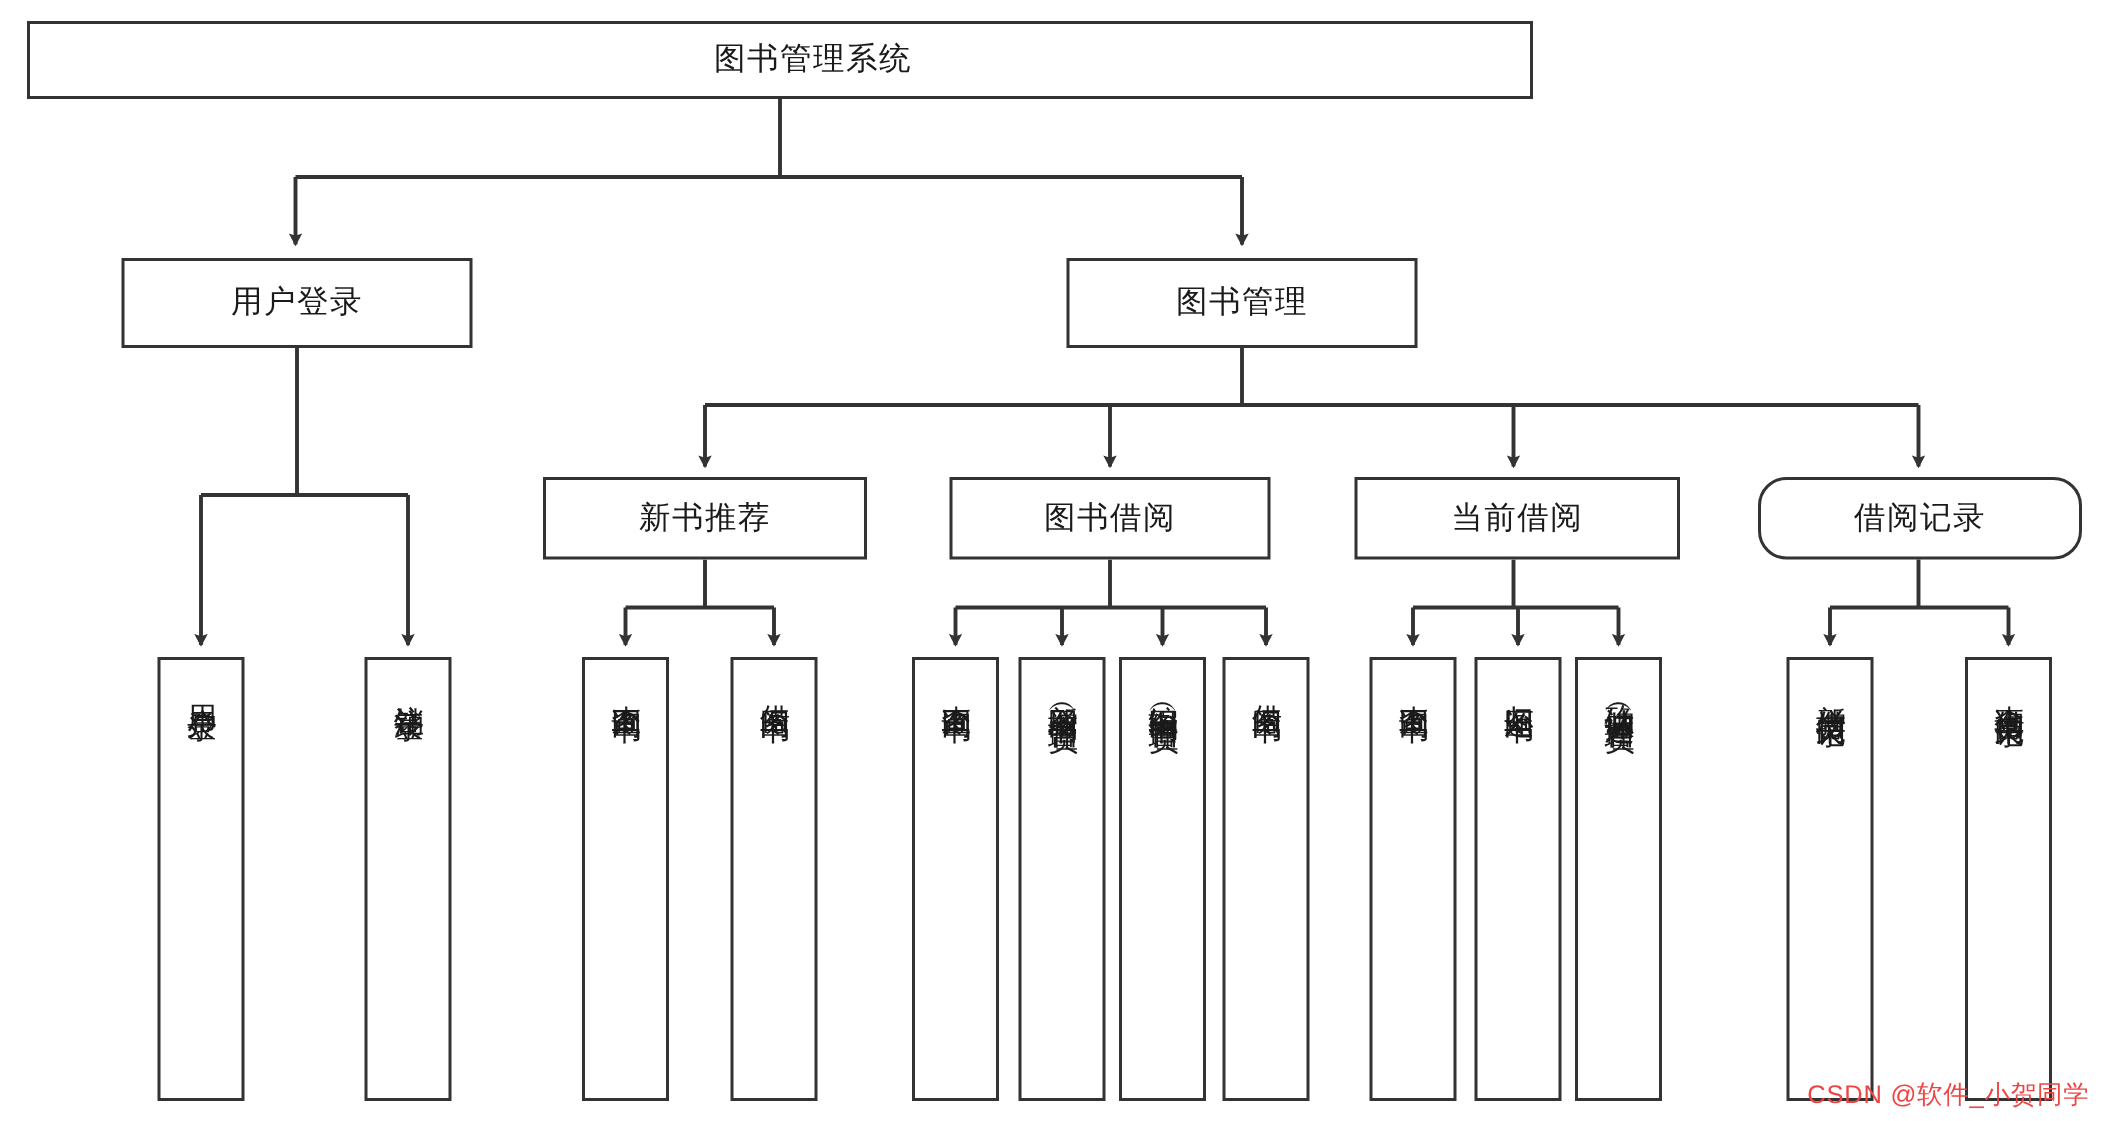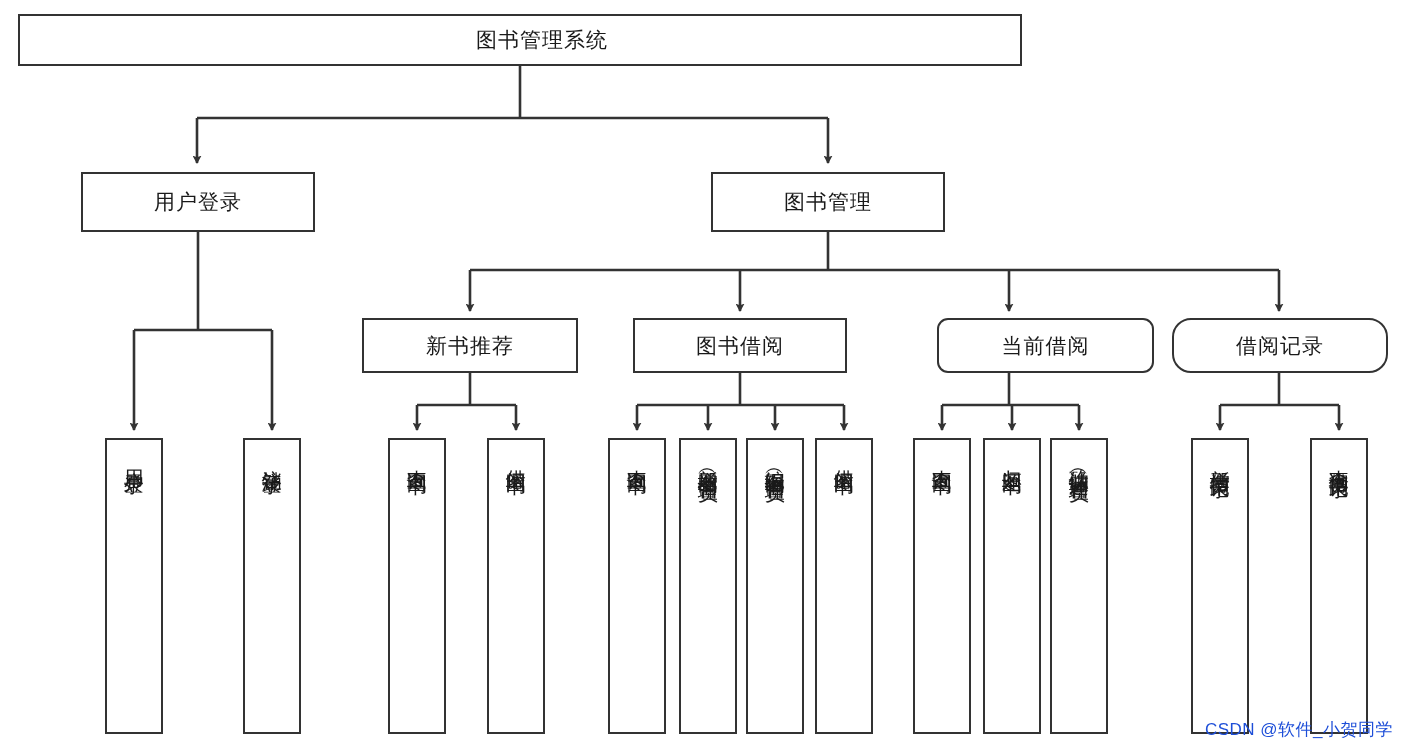--- a/index.html
+++ b/index.html
@@ -53,21 +53,21 @@
     line-height: 1.42;
     letter-spacing: 2px;
     white-space: nowrap;
     color: #1a1a1a;
   }
   .watermark {
     position: absolute;
     right: 12px;
     bottom: 6px;
     font-size: 17px;
-    color: #1d4ed8;
+    color: #ef4444;
     letter-spacing: 0.5px;
     white-space: nowrap;
   }
 </style>
 </head>
 <body>
 
 <div id="canvas">
 
   <svg id="edges" viewBox="0 0 1405 747" xmlns="http://www.w3.org/2000/svg">
@@ -133,21 +133,21 @@
   </div>
 
   <div class="node h" style="left:362px; top:318px; width:216px; height:55px;">
     <span>新书推荐</span>
   </div>
 
   <div class="node h" style="left:633px; top:318px; width:214px; height:55px;">
     <span>图书借阅</span>
   </div>
 
-  <div class="node h" style="left:937px; top:318px; width:217px; height:55px;border-radius:11px;">
+  <div class="node h" style="left:903px; top:318px; width:217px; height:55px;">
     <span>当前借阅</span>
   </div>
 
   <div class="node h" style="left:1172px; top:318px; width:216px; height:55px;border-radius:19px;">
     <span>借阅记录</span>
   </div>
 
   <div class="node v" style="left:105px; top:438px; width:58px; height:296px;">
     <span class="vtext">用户登录</span>
   </div>

